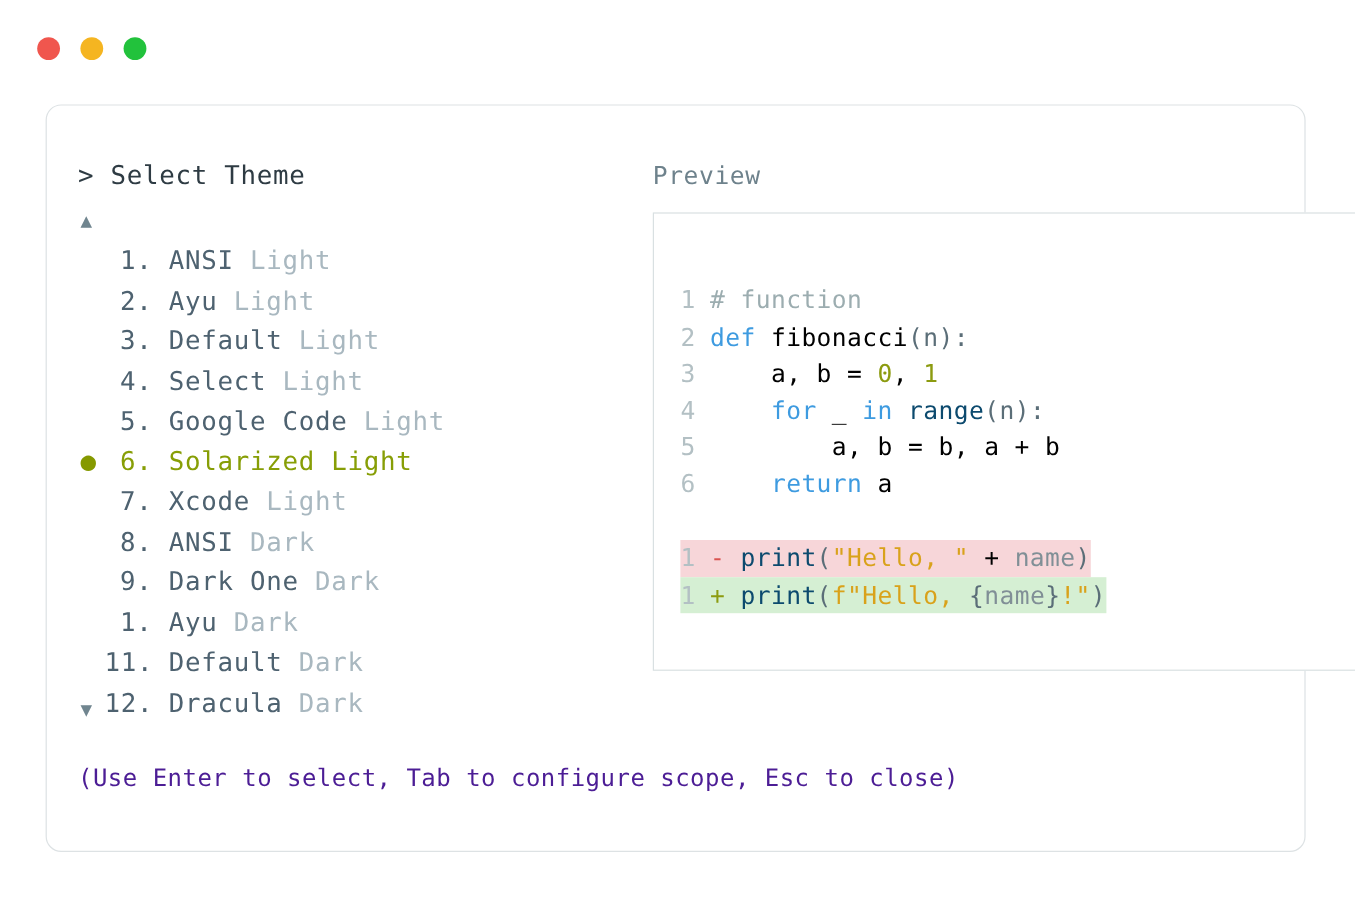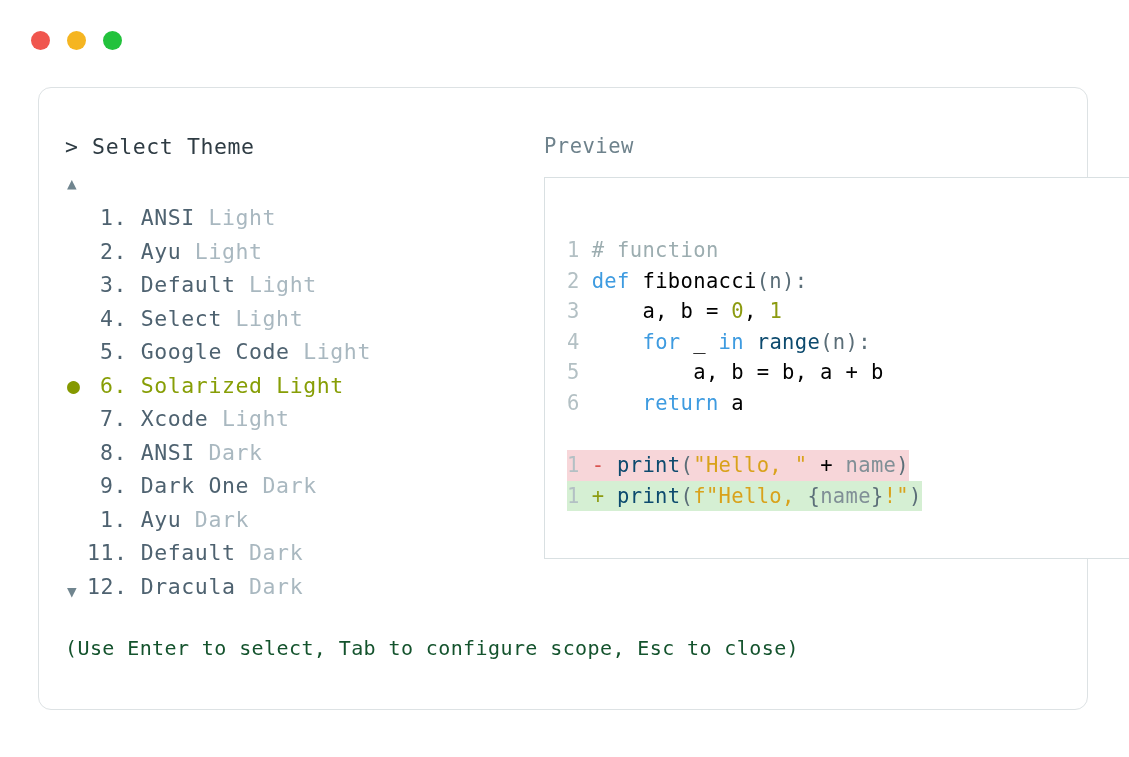--- a/index.html
+++ b/index.html
@@ -123,21 +123,21 @@
   .theme-row.selected .nm,
   .theme-row.selected .variant { color: #879E06; }
 
   
   .hint {
     position: absolute;
     left: 26px;
     top: 548px;
     font-size: 20px;
     letter-spacing: 0.4px;
-    color: #14532d;
+    color: #4c1d95;
     white-space: pre;
   }
 
   
   .right-col {
     position: absolute;
     left: 503px;
     top: 0;
     width: 525px;
   }

